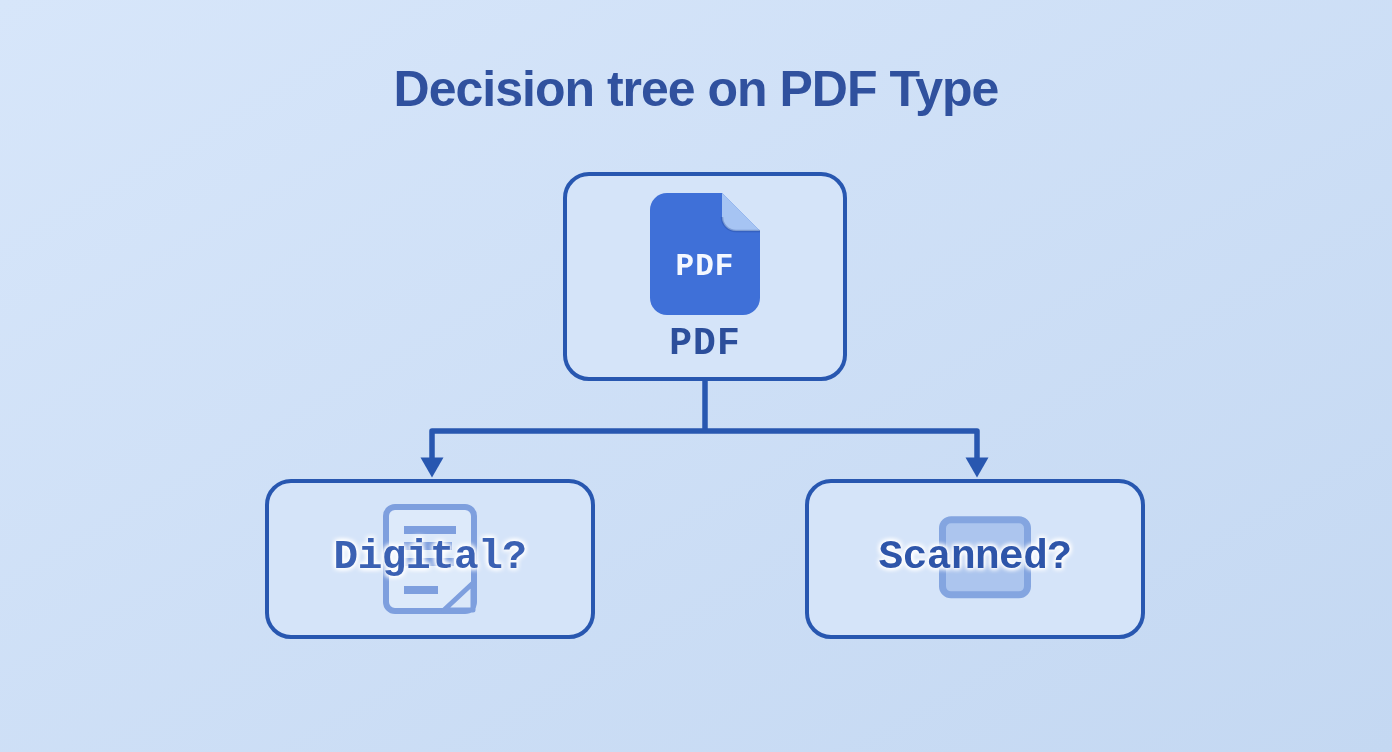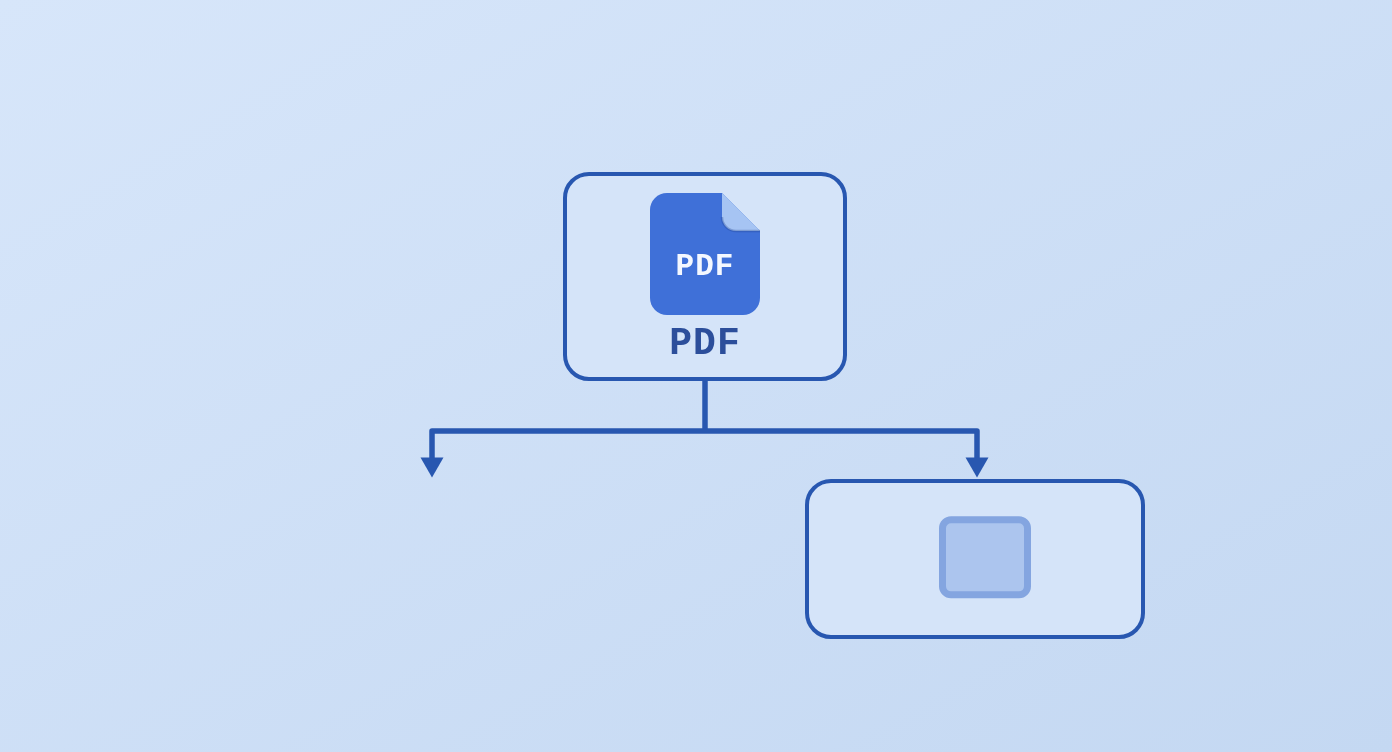--- a/index.html
+++ b/index.html
@@ -98,38 +98,51 @@
       -2px 2px 4px rgba(255,255,255,0.85);
   }
   .digital-label { color: var(--digital-label-text); }
   .scanned-label { color: var(--scanned-label-text); }
 </style>
 </head>
 <body>
 
 <div class="canvas">
 
+  <h1 class="title">Decision tree on PDF Type</h1>
 
   <svg class="connectors" width="1392" height="752" viewBox="0 0 1392 752">
     <path class="connector-line" d="M705 379 L705 431"></path>
     <path class="connector-line" d="M432 461 L432 431 L977 431 L977 461"></path>
     <path class="arrowhead" d="M420.5 457.5 L443.5 457.5 L432 477.5 Z"></path>
     <path class="arrowhead" d="M965.5 457.5 L988.5 457.5 L977 477.5 Z"></path>
   </svg>
 
   <div class="node node-root">
     <div class="pdf-icon">
       <svg width="110" height="122" viewBox="0 0 110 122">
         <path class="pdf-body" d="M17 0 H72 L110 38 V105 A17 17 0 0 1 93 122 H17 A17 17 0 0 1 0 105 V17 A17 17 0 0 1 17 0 Z"></path>
         <path class="pdf-fold" d="M72 0 L110 38 H86 A14 14 0 0 1 72 24 Z"></path>
         <path class="pdf-fold-edge" d="M72 24 A14 14 0 0 0 86 38 L110 38"></path>
       </svg>
       <span class="pdf-icon-text">PDF</span>
     </div>
     <div class="root-label">PDF</div>
   </div>
 
+  <div class="node node-digital">
+    <svg class="doc-icon" width="96" height="112" viewBox="0 0 96 112">
+      <rect class="doc-outline" x="4" y="4" width="88" height="104" rx="9"></rect>
+      <path class="doc-line" d="M22 27 H74"></path>
+      <path class="doc-line" d="M22 43 H70"></path>
+      <path class="doc-line" d="M22 59 H72"></path>
+      <path class="doc-line" d="M22 87 H56"></path>
+      <path class="doc-fold" d="M62 107 L91 80 V107 Z"></path>
+    </svg>
+    <div class="node-label-overlay digital-label">Digital?</div>
+  </div>
 
   <div class="node node-scanned">
     <div class="scan-icon"></div>
+    <div class="node-label-overlay scanned-label">Scanned?</div>
   </div>
 
 </div>
 
 </body></html>

